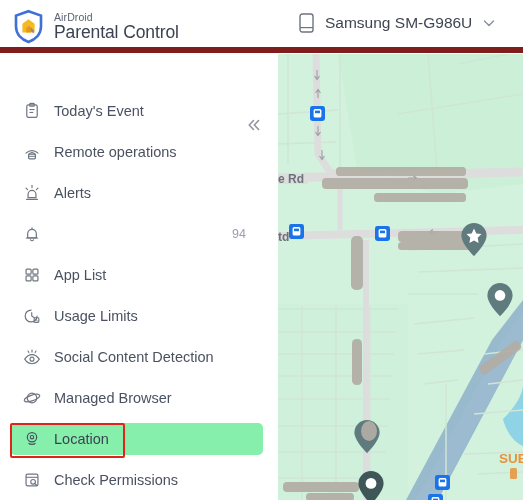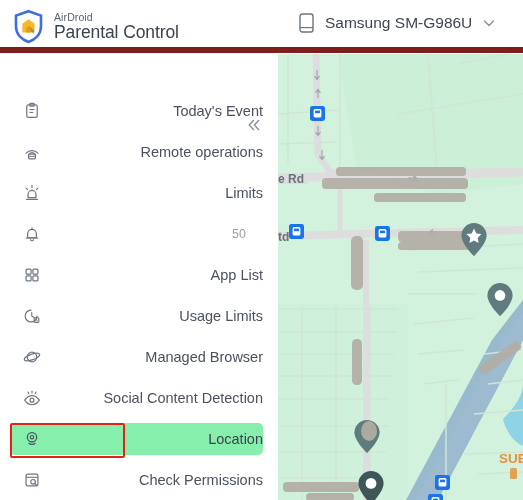--- a/index.html
+++ b/index.html
@@ -87,21 +87,20 @@
   .nav-item {
     position: relative;
     height: 32px;
     margin: 0 15px 0 10px;
     padding: 0;
     display: flex;
     align-items: center;
     border-radius: 5px;
     cursor: pointer;
     margin-bottom: 9px;
-    justify-content: space-between;
   }
   .nav-item .nav-icon {
     width: 20px; height: 20px;
     margin-left: 12px;
     flex: 0 0 auto;
     display: flex; align-items: center; justify-content: center;
   }
   .nav-item .nav-label {
     margin-left: 12px;
     font-size: 14.5px;
@@ -236,33 +235,33 @@
       <div class="nav-item">
         <span class="nav-icon">
           <svg viewBox="0 0 20 20" width="18" height="18">
             <path d="M5.6 15.2 V11.6 a4.4 4.4 0 0 1 8.8 0 V15.2 Z" fill="none" stroke="#6f7680" stroke-width="1.35" stroke-linejoin="round"></path>
             <line x1="4" y1="17.2" x2="16" y2="17.2" stroke="#6f7680" stroke-width="1.35" stroke-linecap="round"></line>
             <line x1="10" y1="1.6" x2="10" y2="4" stroke="#6f7680" stroke-width="1.3" stroke-linecap="round"></line>
             <line x1="3.4" y1="4.6" x2="5.1" y2="6.2" stroke="#6f7680" stroke-width="1.3" stroke-linecap="round"></line>
             <line x1="16.6" y1="4.6" x2="14.9" y2="6.2" stroke="#6f7680" stroke-width="1.3" stroke-linecap="round"></line>
           </svg>
         </span>
-        <span class="nav-label">Limits</span>
+        <span class="nav-label">Alerts</span>
       </div>
 
       <div class="nav-item">
         <span class="nav-icon">
           <svg viewBox="0 0 20 20" width="18" height="18">
             <path d="M5.2 14.4 V9.6 a4.8 4.8 0 0 1 9.6 0 V14.4 Z" fill="none" stroke="#6f7680" stroke-width="1.35" stroke-linejoin="round"></path>
             <line x1="3.6" y1="14.4" x2="16.4" y2="14.4" stroke="#6f7680" stroke-width="1.3" stroke-linecap="round"></line>
             <path d="M8.3 16.5 a1.9 1.9 0 0 0 3.4 0" fill="none" stroke="#6f7680" stroke-width="1.25" stroke-linecap="round"></path>
             <line x1="10" y1="3.1" x2="10" y2="4.8" stroke="#6f7680" stroke-width="1.25" stroke-linecap="round"></line>
           </svg>
         </span>
-        <span class="nav-badge">50</span>
+        <span class="nav-badge">94</span>
       </div>
 
       <div class="nav-item">
         <span class="nav-icon">
           <svg viewBox="0 0 20 20" width="18" height="18">
             <rect x="3.4" y="3.4" width="5.6" height="5.6" rx="1" fill="none" stroke="#6f7680" stroke-width="1.35"></rect>
             <rect x="11" y="3.4" width="5.6" height="5.6" rx="1" fill="none" stroke="#6f7680" stroke-width="1.35"></rect>
             <rect x="3.4" y="11" width="5.6" height="5.6" rx="1" fill="none" stroke="#6f7680" stroke-width="1.35"></rect>
             <rect x="11" y="11" width="5.6" height="5.6" rx="1" fill="none" stroke="#6f7680" stroke-width="1.35"></rect>
           </svg>
@@ -273,43 +272,43 @@
       <div class="nav-item">
         <span class="nav-icon">
           <svg viewBox="0 0 20 20" width="18" height="18">
             <path d="M15.6 10 A6.6 6.6 0 1 1 9 3.4" fill="none" stroke="#6f7680" stroke-width="1.35" stroke-linecap="round"></path>
             <polyline points="9.7,6.3 9.7,10.1 12.3,11.6" fill="none" stroke="#6f7680" stroke-width="1.25" stroke-linecap="round" stroke-linejoin="round"></polyline>
             <rect x="12.4" y="11.9" width="5.2" height="5.2" rx="1" fill="none" stroke="#6f7680" stroke-width="1.25"></rect>
             <line x1="13.6" y1="13.1" x2="16.4" y2="15.9" stroke="#6f7680" stroke-width="1.1"></line>
           </svg>
         </span>
         <span class="nav-label">Usage Limits</span>
-      </div>
-
-      <div class="nav-item">
-        <span class="nav-icon">
-          <svg viewBox="0 0 20 20" width="18" height="18">
-            <circle cx="10" cy="10" r="5.3" fill="none" stroke="#6f7680" stroke-width="1.35"></circle>
-            <ellipse cx="10" cy="10" rx="9" ry="3.1" fill="none" stroke="#6f7680" stroke-width="1.25" transform="rotate(-20 10 10)"></ellipse>
-          </svg>
-        </span>
-        <span class="nav-label">Managed Browser</span>
       </div>
 
       <div class="nav-item">
         <span class="nav-icon">
           <svg viewBox="0 0 20 20" width="18" height="18">
             <path d="M1.9 12.4 C4.2 9 7 7.3 10 7.3 s5.8 1.7 8.1 5.1 C15.8 15.8 13 17.5 10 17.5 S4.2 15.8 1.9 12.4 Z" fill="none" stroke="#6f7680" stroke-width="1.35" stroke-linejoin="round"></path>
             <circle cx="10" cy="12.4" r="2.2" fill="none" stroke="#6f7680" stroke-width="1.25"></circle>
             <line x1="10" y1="2.4" x2="10" y2="4.4" stroke="#6f7680" stroke-width="1.25" stroke-linecap="round"></line>
             <line x1="5.6" y1="3.4" x2="6.5" y2="5.1" stroke="#6f7680" stroke-width="1.25" stroke-linecap="round"></line>
             <line x1="14.4" y1="3.4" x2="13.5" y2="5.1" stroke="#6f7680" stroke-width="1.25" stroke-linecap="round"></line>
           </svg>
         </span>
         <span class="nav-label">Social Content Detection</span>
+      </div>
+
+      <div class="nav-item">
+        <span class="nav-icon">
+          <svg viewBox="0 0 20 20" width="18" height="18">
+            <circle cx="10" cy="10" r="5.3" fill="none" stroke="#6f7680" stroke-width="1.35"></circle>
+            <ellipse cx="10" cy="10" rx="9" ry="3.1" fill="none" stroke="#6f7680" stroke-width="1.25" transform="rotate(-20 10 10)"></ellipse>
+          </svg>
+        </span>
+        <span class="nav-label">Managed Browser</span>
       </div>
 
       <div class="nav-item active">
         <span class="nav-icon">
           <svg viewBox="0 0 20 20" width="18" height="18">
             <circle cx="10" cy="8" r="5.2" fill="none" stroke="#4a5160" stroke-width="1.35"></circle>
             <circle cx="10" cy="8" r="1.9" fill="none" stroke="#4a5160" stroke-width="1.25"></circle>
             <path d="M6.6 14.9 C7.6 16.4 12.4 16.4 13.4 14.9" fill="none" stroke="#4a5160" stroke-width="1.3" stroke-linecap="round"></path>
           </svg>
         </span>

